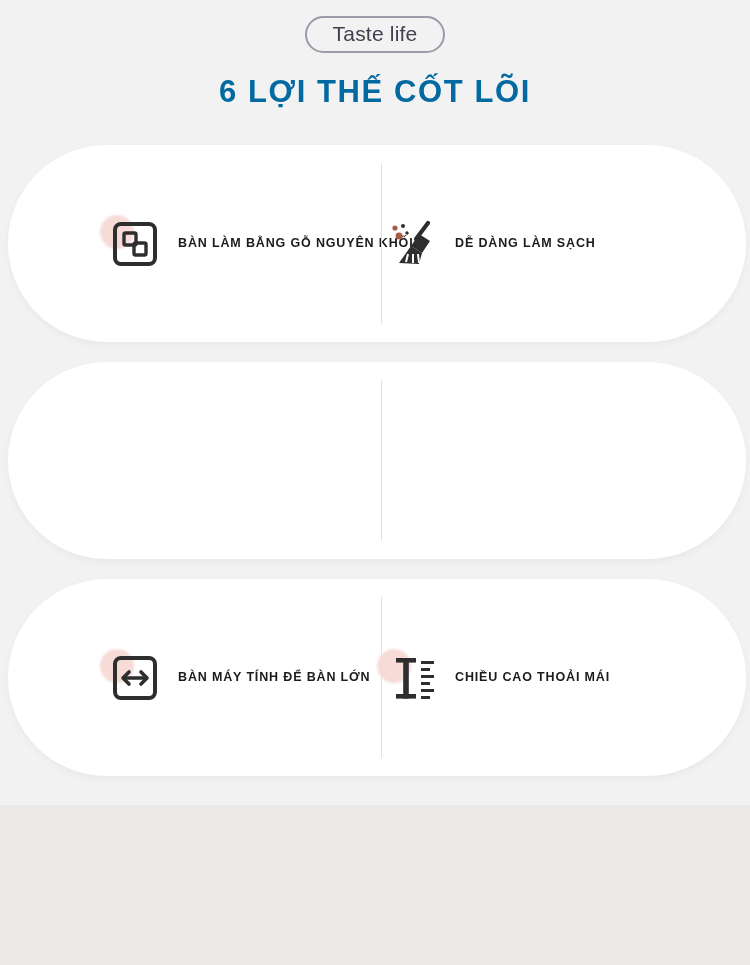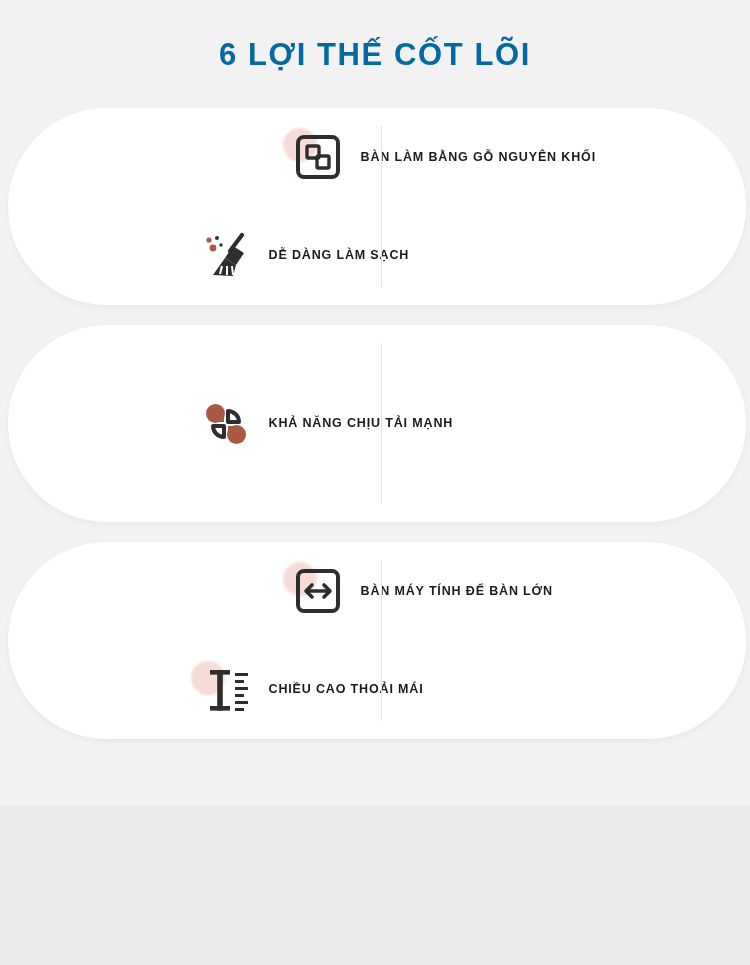--- a/index.html
+++ b/index.html
@@ -55,21 +55,20 @@
   .card {
     position: relative;
     width: 738px;
     margin-left: 8px;
     height: 197px;
     background: #ffffff;
     border-radius: 99px;
     box-shadow: 0 3px 7px rgba(0,0,0,0.045);
     display: flex;
     align-items: center;
-    flex-direction: column;
   }
 
   .card-divider {
     position: absolute;
     left: 373px;
     top: 18px;
     bottom: 18px;
     width: 1px;
     background: #e2e2e2;
   }
@@ -125,20 +124,21 @@
     top: 805px;
     width: 750px;
     height: 160px;
     background: #ebe9e8;
   }
 </style>
 </head>
 <body>
 
 <div class="header">
+  <div class="taste-pill">Taste life</div>
   <h1 class="main-title">6 LỢI THẾ CỐT LÕI</h1>
 </div>
 
 <div class="cards">
 
   <div class="card">
     <div class="card-divider"></div>
 
     <div class="feature feature-left">
       <div class="icon-wrap">
@@ -168,34 +168,20 @@
         </svg>
       </div>
       <div class="feature-label">DỄ DÀNG LÀM SẠCH</div>
     </div>
   </div>
 
   <div class="card">
     <div class="card-divider"></div>
 
 
-    <div class="feature feature-right">
-      <div class="icon-wrap">
-        <svg width="56" height="56" viewBox="0 0 56 56" fill="none">
-          <path d="M26 26 L26 14 A12 12 0 0 0 14 26 Z" fill="#a85a43"></path>
-          <circle cx="17.5" cy="17.5" r="9.5" fill="#a85a43"></circle>
-          <path d="M30 26 L30 14 A12 12 0 0 1 42 26 Z" fill="none"></path>
-          <path d="M30 15 A11 11 0 0 1 41 26 L30 26 Z" stroke="#2e2e2e" stroke-width="4" stroke-linejoin="round"></path>
-          <path d="M26 30 L26 41 A11 11 0 0 1 15 30 Z" stroke="#2e2e2e" stroke-width="4" stroke-linejoin="round"></path>
-          <circle cx="38.5" cy="38.5" r="9.5" fill="#a85a43"></circle>
-          <path d="M30 30 L41 30 A11 11 0 0 1 30 41 Z" fill="#a85a43"></path>
-        </svg>
-      </div>
-      <div class="feature-label">KHẢ NĂNG CHỊU TẢI MẠNH</div>
-    </div>
   </div>
 
   <div class="card">
     <div class="card-divider"></div>
 
     <div class="feature feature-left">
       <div class="icon-wrap">
         <div class="blob"></div>
         <svg width="50" height="50" viewBox="0 0 50 50" fill="none">
           <rect x="5" y="5" width="40" height="40" rx="6" stroke="#2e2e2e" stroke-width="4"></rect>

